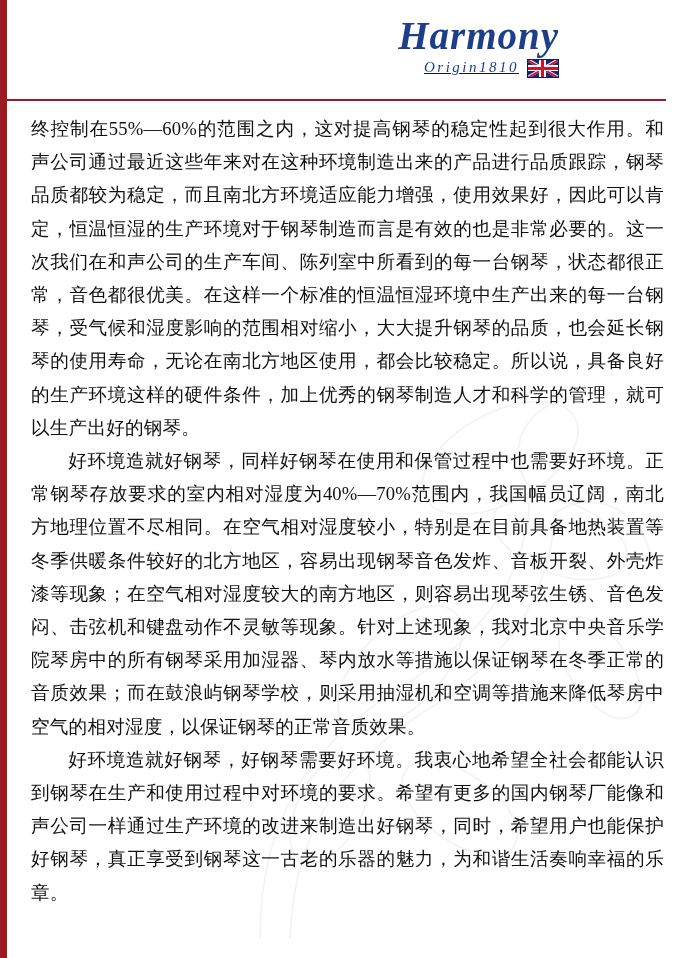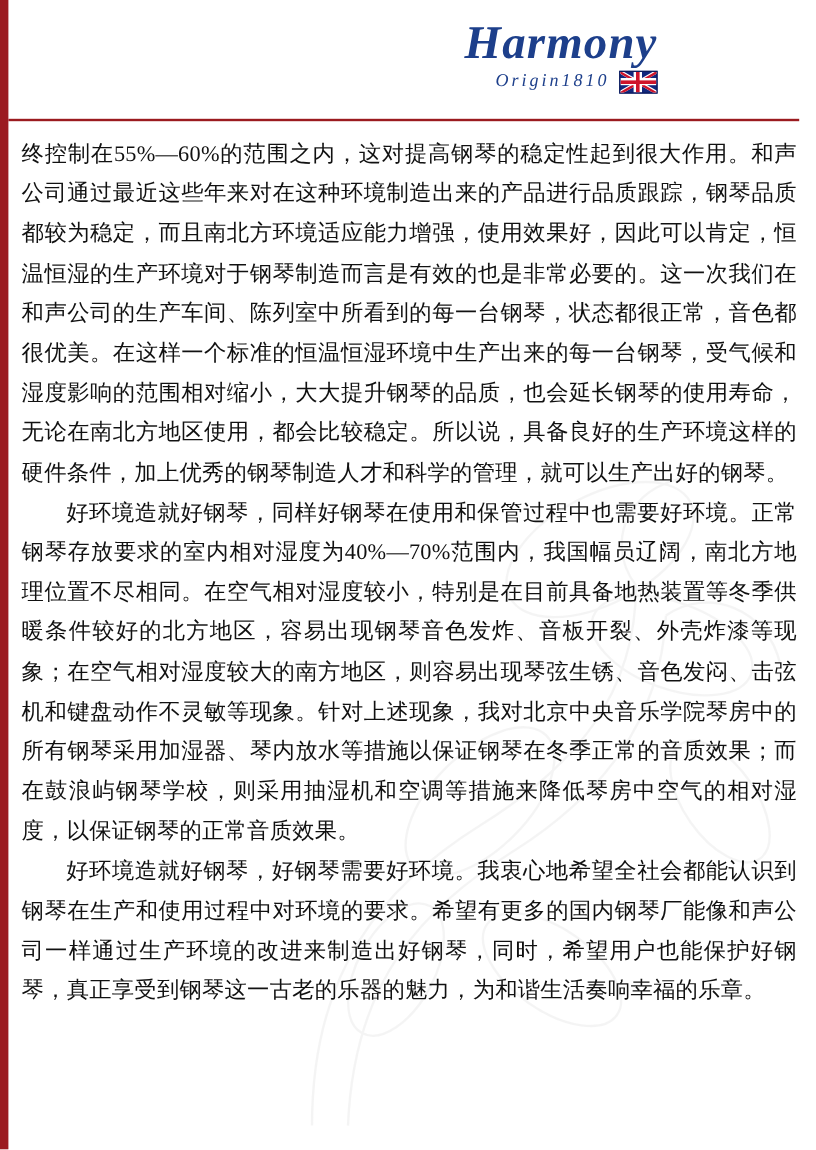--- a/index.html
+++ b/index.html
@@ -26,20 +26,21 @@
     background: #9b1b20;
   }
 
   
   .header {
     position: absolute;
     left: 7px;
     top: 0;
     width: 563px;
     height: 100px;
+    padding-left: 11px;
   }
   .logo-block {
     position: absolute;
     right: 22px;
     top: 16px;
     text-align: right;
     width: 340px;
   }
   .logo-word {
     font-family: "Liberation Serif", "DejaVu Serif", serif;
@@ -48,23 +49,23 @@
     color: #1d3f8b;
     font-weight: bold;
     font-style: italic;
     line-height: 1;
     margin: 0;
     text-align: right;
   }
   .logo-sub-row {
     display: flex;
     justify-content: flex-end;
-    align-items: center;
     gap: 8px;
     margin-top: 4px;
+    text-decoration: underline;
   }
   .logo-sub {
     font-family: "Liberation Serif", "DejaVu Serif", serif;
     font-size: 15px;
     font-style: italic;
     letter-spacing: 2.5px;
     color: #1d3f8b;
   }
   .flag {
     width: 30px;
@@ -134,21 +135,21 @@
     left: 18px;
     top: 112px;
     width: 646px;
     z-index: 3;
   }
   .para {
     font-size: 18.6px;
     line-height: 33.2px;
     text-align: justify;
     text-justify: inter-ideograph;
-    margin: 0 0 0 0;
+    margin: 0 0 0 13px;
     letter-spacing: 0.2px;
     color: #111;
   }
   .para.indent {
     text-indent: 2em;
   }
 </style>
 </head>
 <body>
 

